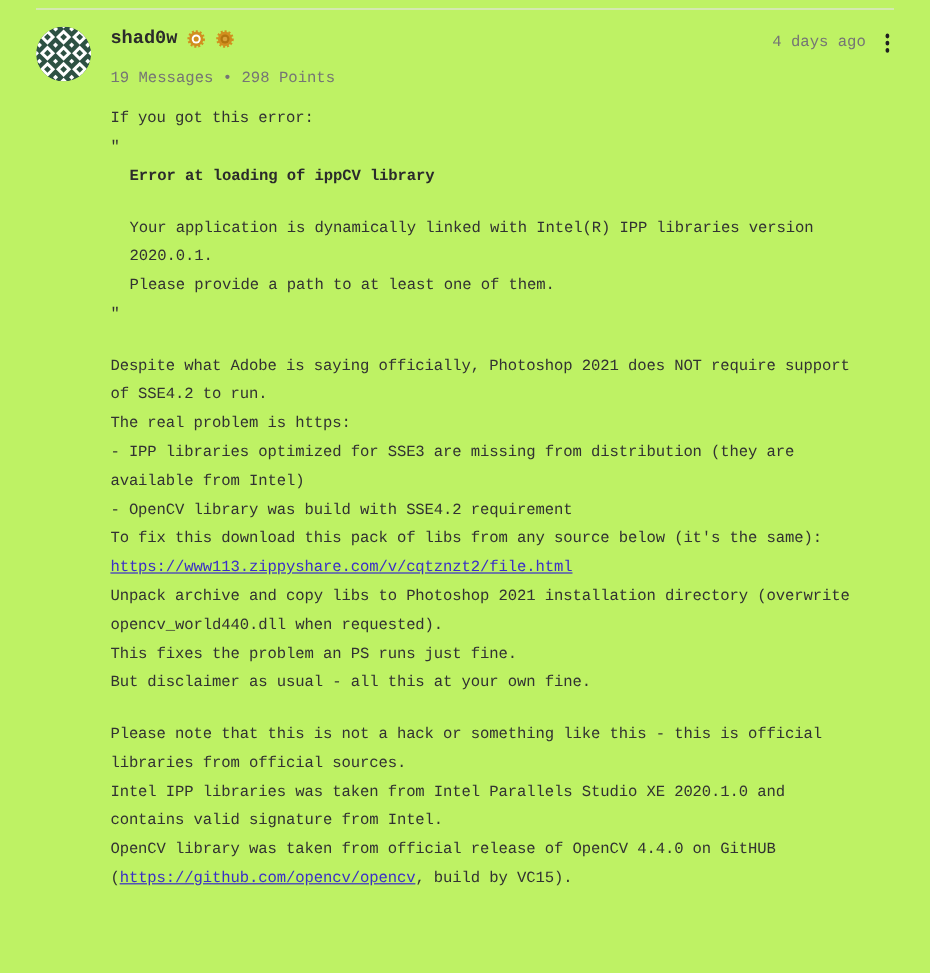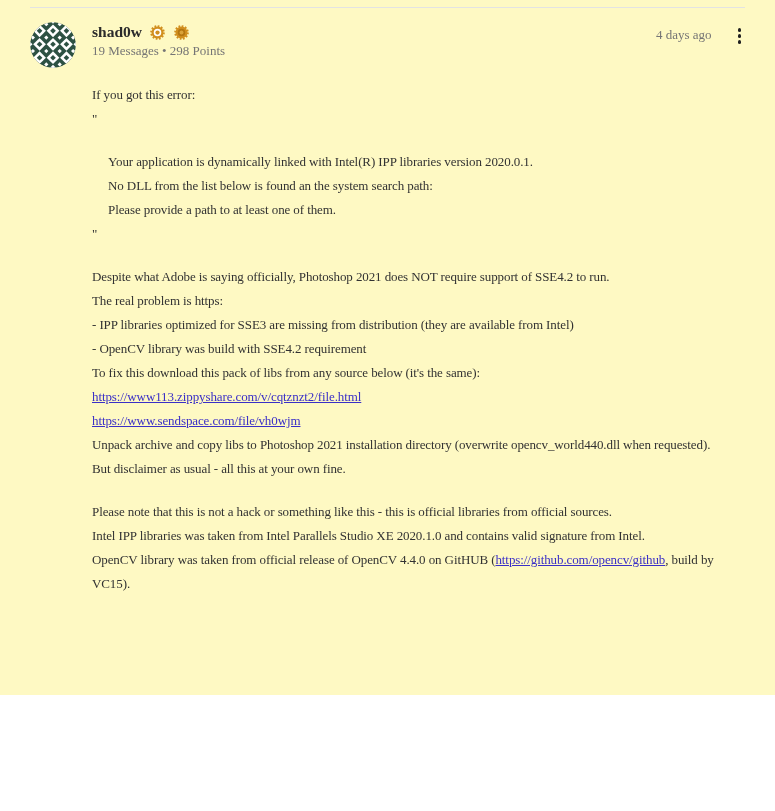--- a/index.html
+++ b/index.html
@@ -1,28 +1,28 @@
 <!DOCTYPE html>
 <html><head>
 <meta charset="utf-8">
 <style>
   html,body{margin:0;padding:0;background:#ffffff;}
   .page{
-    width:775px;height:695px;background:#fef9c3;overflow:hidden;
-    font-family:Liberation Serif, serif;color:#323232;position:relative;
+    width:775px;height:811px;background:#bef264;overflow:hidden;
+    font-family:Liberation Mono, monospace;color:#323232;position:relative;
   }
   .top-divider{height:1px;background:#e3e3e3;margin:7px 30px 14px 30px;}
   .header{display:flex;align-items:flex-start;padding:0 30px;}
   .avatar{width:46px;height:46px;border-radius:50%;overflow:hidden;flex:0 0 46px;cursor:pointer;}
   .author-block{margin-left:16px;padding-top:1px;}
   .author-line{display:flex;align-items:center;}
   .username{font-size:15.5px;font-weight:700;color:#2b2b2b;cursor:pointer;}
   .badge{margin-left:7px;display:inline-flex;align-items:center;}
-  .meta{font-size:13px;color:#757575;margin-top:2px;}
-  .header-right{margin-left:auto;display:flex;align-items:flex-start;gap:22px;padding-top:5px;}
+  .meta{font-size:13px;color:#757575;margin-top:16px;}
+  .header-right{margin-left:auto;display:flex;align-items:flex-start;gap:12px;padding-top:5px;}
   .timestamp{font-size:13px;color:#757575;}
   .kebab{display:flex;flex-direction:column;align-items:center;gap:2.5px;padding:1px 4px;cursor:pointer;}
   .kebab i{width:3.5px;height:3.5px;border-radius:50%;background:#1f1f1f;display:block;}
   .post-body{margin:15px 52px 0 92px;font-size:13px;line-height:24px;letter-spacing:-0.1px;}
   .para{white-space:pre-wrap;}
   .para.indent{padding-left:16px;}
   .para.blank{height:19px;}
   .bold{font-weight:700;color:#2b2b2b;}
   a.link{color:#3a2fc7;text-decoration:underline;overflow-wrap:anywhere;cursor:pointer;margin-top:20px;}
 </style>
@@ -117,33 +117,33 @@
           <i></i>
           <i></i>
           <i></i>
         </span>
     </div>
   </div>
 
   <div class="post-body">
       <div class="para"><span class="">If you got this error:</span></div>
       <div class="para"><span class="">"</span></div>
+      <div class="para indent"><span class="bold">Error at loading of ippCV library</span></div>
       <div class="para blank"></div>
       <div class="para indent"><span class="">Your application is dynamically linked with Intel(R) IPP libraries version 2020.0.1.</span></div>
-      <div class="para indent"><span class="">No DLL from the list below is found an the system search path:</span></div>
       <div class="para indent"><span class="">Please provide a path to at least one of them.</span></div>
       <div class="para"><span class="">"</span></div>
       <div class="para blank"></div>
       <div class="para"><span class="">Despite what Adobe is saying officially, Photoshop 2021 does NOT require support of SSE4.2 to run.</span></div>
       <div class="para"><span class="">The real problem is https:</span></div>
       <div class="para"><span class="">- IPP libraries optimized for SSE3 are missing from distribution (they are available from Intel)</span></div>
       <div class="para"><span class="">- OpenCV library was build with SSE4.2 requirement</span></div>
       <div class="para"><span class="">To fix this download this pack of libs from any source below (it's the same):</span></div>
       <div class="para"><a href="#" class="link">https://www113.zippyshare.com/v/cqtznzt2/file.html</a></div>
-      <div class="para"><a href="#" class="link">https://www.sendspace.com/file/vh0wjm</a></div>
       <div class="para"><span class="">Unpack archive and copy libs to Photoshop 2021 installation directory (overwrite opencv_world440.dll when requested).</span></div>
+      <div class="para"><span class="">This fixes the problem an PS runs just fine.</span></div>
       <div class="para"><span class="">But disclaimer as usual - all this at your own fine.</span></div>
       <div class="para blank"></div>
       <div class="para"><span class="">Please note that this is not a hack or something like this - this is official libraries from official sources.</span></div>
       <div class="para"><span class="">Intel IPP libraries was taken from Intel Parallels Studio XE 2020.1.0 and contains valid signature from Intel.</span></div>
-      <div class="para"><span class="">OpenCV library was taken from official release of OpenCV 4.4.0 on GitHUB (</span><a href="#" class="link">https://github.com/opencv/github</a><span class="">, build by VC15).</span></div>
+      <div class="para"><span class="">OpenCV library was taken from official release of OpenCV 4.4.0 on GitHUB (</span><a href="#" class="link">https://github.com/opencv/opencv</a><span class="">, build by VC15).</span></div>
     </div>
 </div>
 
 </body></html>

